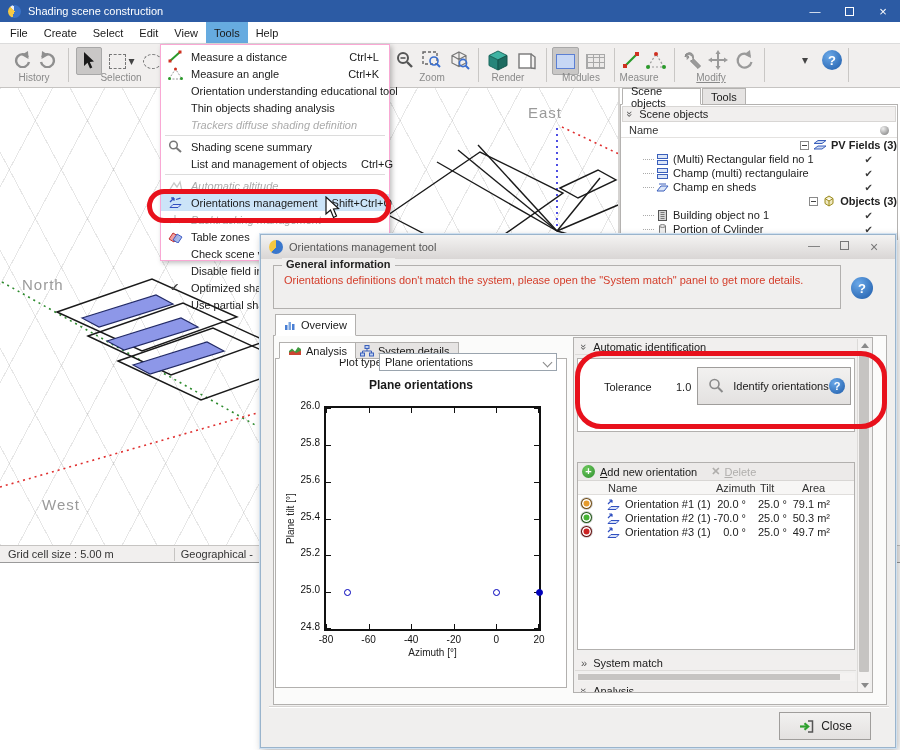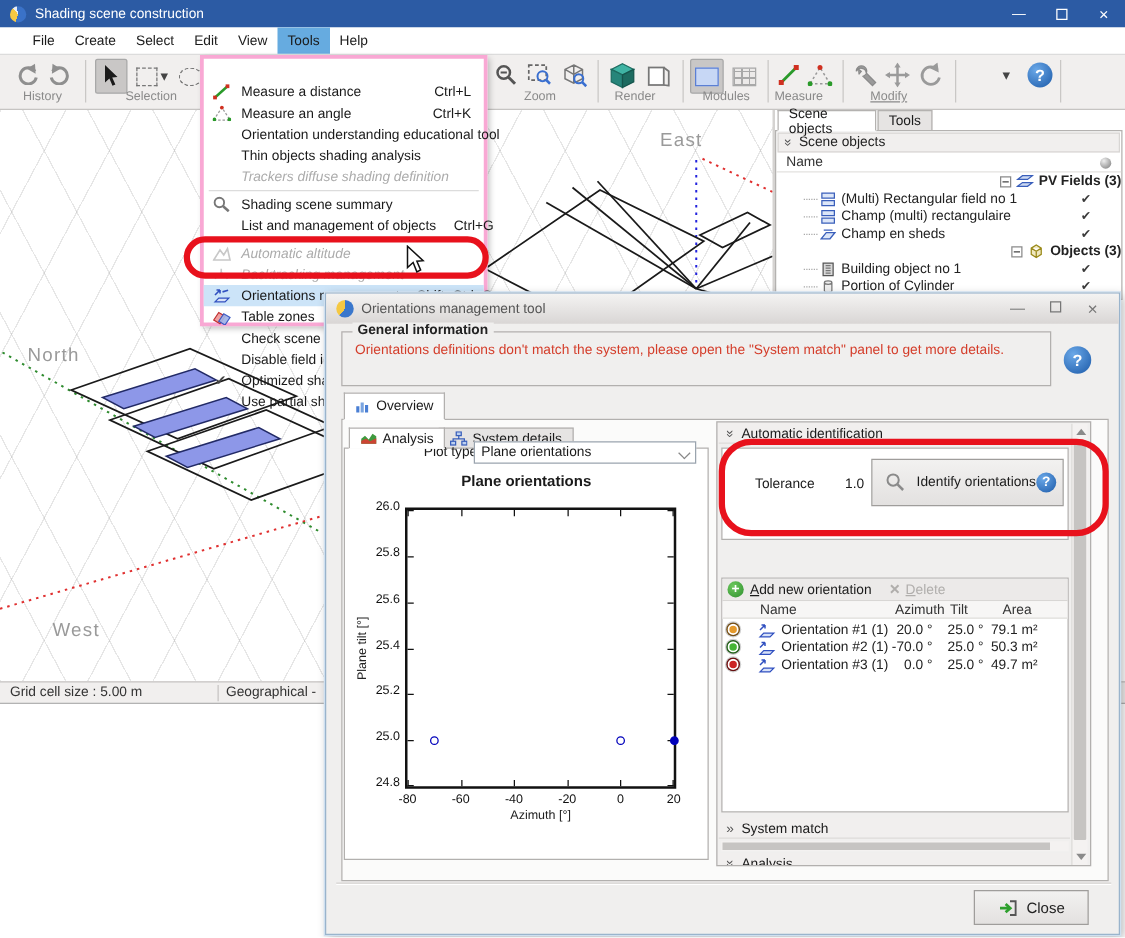--- a/index.html
+++ b/index.html
@@ -6,21 +6,21 @@
   *{box-sizing:border-box;font-family:"Liberation Sans",sans-serif;}
   .stage{position:relative;width:900px;height:750px;background:#fff;overflow:hidden;font-size:11px;color:#1a1a1a;}
   .abs{position:absolute;}
 
   
   .main-window{position:absolute;left:0;top:0;width:900px;height:562px;background:#fff;outline:1px solid #9a9a9a;}
   .titlebar{position:absolute;left:0;top:0;width:900px;height:22px;background:#2c5ba4;color:#fff;display:flex;align-items:center;}
   .app-icon{width:13px;height:13px;border-radius:50%;margin:0 7px 0 8px;background:conic-gradient(from 200deg,#f6c944 0 120deg,#e8eef8 120deg 150deg,#3a72c8 150deg 360deg);}
   .tb-btn{width:34px;height:22px;display:flex;align-items:center;justify-content:center;color:#fff;font-size:11px;}
   .max-glyph{width:9px;height:9px;border:1px solid #fff;display:inline-block;}
-  .menubar{position:absolute;left:0;top:22px;width:900px;height:22px;background:#fff;border-bottom:1px solid #dcdcdc;display:flex;align-items:stretch;padding-left:18px;}
+  .menubar{position:absolute;left:0;top:22px;width:900px;height:22px;background:#fff;border-bottom:1px solid #dcdcdc;display:flex;align-items:stretch;padding-left:2px;}
   .menubar .mi{padding:0 8px;display:flex;align-items:center;cursor:default;}
   .menubar .mi.active{background:#66abe0;}
   .toolbar{position:absolute;left:0;top:44px;width:900px;height:44px;background:#f1efee;border-bottom:1px solid #c6c4c2;}
   .tool-label{position:absolute;top:28px;font-size:10px;color:#8a8a8a;text-align:center;}
   .tsep{position:absolute;top:4px;height:34px;width:1px;background:#c9c7c5;}
   .tool-btn{position:absolute;top:3px;display:flex;align-items:center;justify-content:center;}
   .pressed{background:#c9c7c6;border:1px solid #a8a8a8;border-radius:2px;}
   .dash-rect{width:17px;height:15px;border:1.5px dashed #777;}
   .dash-ellipse{width:19px;height:15px;border:1.5px dashed #777;border-radius:50%;}
   .caret{color:#444;font-size:12px;}
@@ -46,21 +46,21 @@
   .sphere{width:9px;height:9px;border-radius:50%;background:radial-gradient(circle at 35% 30%,#eee,#777);margin-left:auto;}
   .trow{display:flex;align-items:center;height:14px;padding-left:8px;color:#222;justify-content:flex-end;}
   .trow .lbl{margin-left:4px;}
   .trow .check{margin-left:auto;margin-right:24px;font-size:10px;color:#3a3a3a;}
   .expander{width:9px;height:9px;border:1px solid #8a8a8a;background:#fff;position:relative;margin-right:4px;flex:none;}
   .expander::after{content:"";position:absolute;left:1px;right:1px;top:3px;height:1px;background:#444;}
   .conn{width:11px;border-bottom:1px dotted #aaa;height:1px;margin:0 2px 0 4px;flex:none;}
   .bold{font-weight:bold;}
 
   
-  .tools-menu{position:absolute;left:160px;top:44px;width:230px;height:217px;background:#fff;border:3px solid #f9a8d4;box-shadow:2px 2px 5px rgba(0,0,0,.25);padding:18px 0;z-index:5;}
+  .tools-menu{position:absolute;left:160px;top:44px;width:230px;height:217px;background:#fff;border:1px solid #f9a8d4;box-shadow:2px 2px 5px rgba(0,0,0,.25);padding:3px 0;z-index:5;}
   .menu-item{height:17px;display:flex;align-items:center;padding:0 10px 0 30px;position:relative;white-space:nowrap;}
   .menu-item .ic{position:absolute;left:7px;top:2px;width:15px;height:13px;}
   .menu-item .sc{margin-left:auto;padding-left:14px;}
   .menu-item.disabled{color:#ababab;font-style:italic;}
   .menu-item.hl{background:#cce4f8;}
   .menu-sep{height:5px;display:flex;align-items:center;}
   .menu-sep::after{content:"";flex:1;height:1px;background:#dcdcdc;margin:0 4px;}
   .mcheck{position:absolute;left:9px;top:2px;color:#444;}
 
   
@@ -435,33 +435,33 @@
       <span>List and management of objects</span>
         <span class="sc">Ctrl+G</span>
     </div>
     <div class="menu-sep"></div>
     <div class="menu-item disabled">
       <svg class="ic" viewBox="0 0 15 13">
           <path d="M1,12 L6,4 L9,8 L12,3 L14,12 Z" fill="none" stroke="#c8c8c8" stroke-width="1.3"></path>
         </svg>
       <span>Automatic altitude</span>
     </div>
-    <div class="menu-item disabled">
-      <svg class="ic" viewBox="0 0 15 13">
-          <path d="M2,10 L7,5 L12,10 M7,5 V2" fill="none" stroke="#c8c8c8" stroke-width="1.3"></path>
-        </svg>
-      <span>Backtracking management</span>
-    </div>
     <div class="menu-item hl">
       <svg class="ic" viewBox="0 0 15 13">
           <path d="M2,6 L6,2 M6,2 H3.2 M6,2 V4.8 M8,3.5 L12.5,2.2" fill="none" stroke="#3050c0" stroke-width="1.3"></path>
           <polygon points="2,11.5 5,8.5 13,8.5 10,11.5" fill="#d8e2f8" stroke="#3050c0"></polygon>
         </svg>
       <span>Orientations management</span>
         <span class="sc">Shift+Ctrl+O</span>
+    </div>
+    <div class="menu-item disabled">
+      <svg class="ic" viewBox="0 0 15 13">
+          <path d="M2,10 L7,5 L12,10 M7,5 V2" fill="none" stroke="#c8c8c8" stroke-width="1.3"></path>
+        </svg>
+      <span>Backtracking management</span>
     </div>
     <div class="menu-item">
       <svg class="ic" viewBox="0 0 15 13">
           <polygon points="1,9 5,3 10,6 6,12" fill="#f0a0a0" stroke="#c03030"></polygon>
           <polygon points="5,10 9,4 14,7 10,13" fill="#a0b4e8" stroke="#3050c0" opacity="0.92"></polygon>
         </svg>
       <span>Table zones</span>
     </div>
     <div class="menu-item">
       <span>Check scene validi</span>

